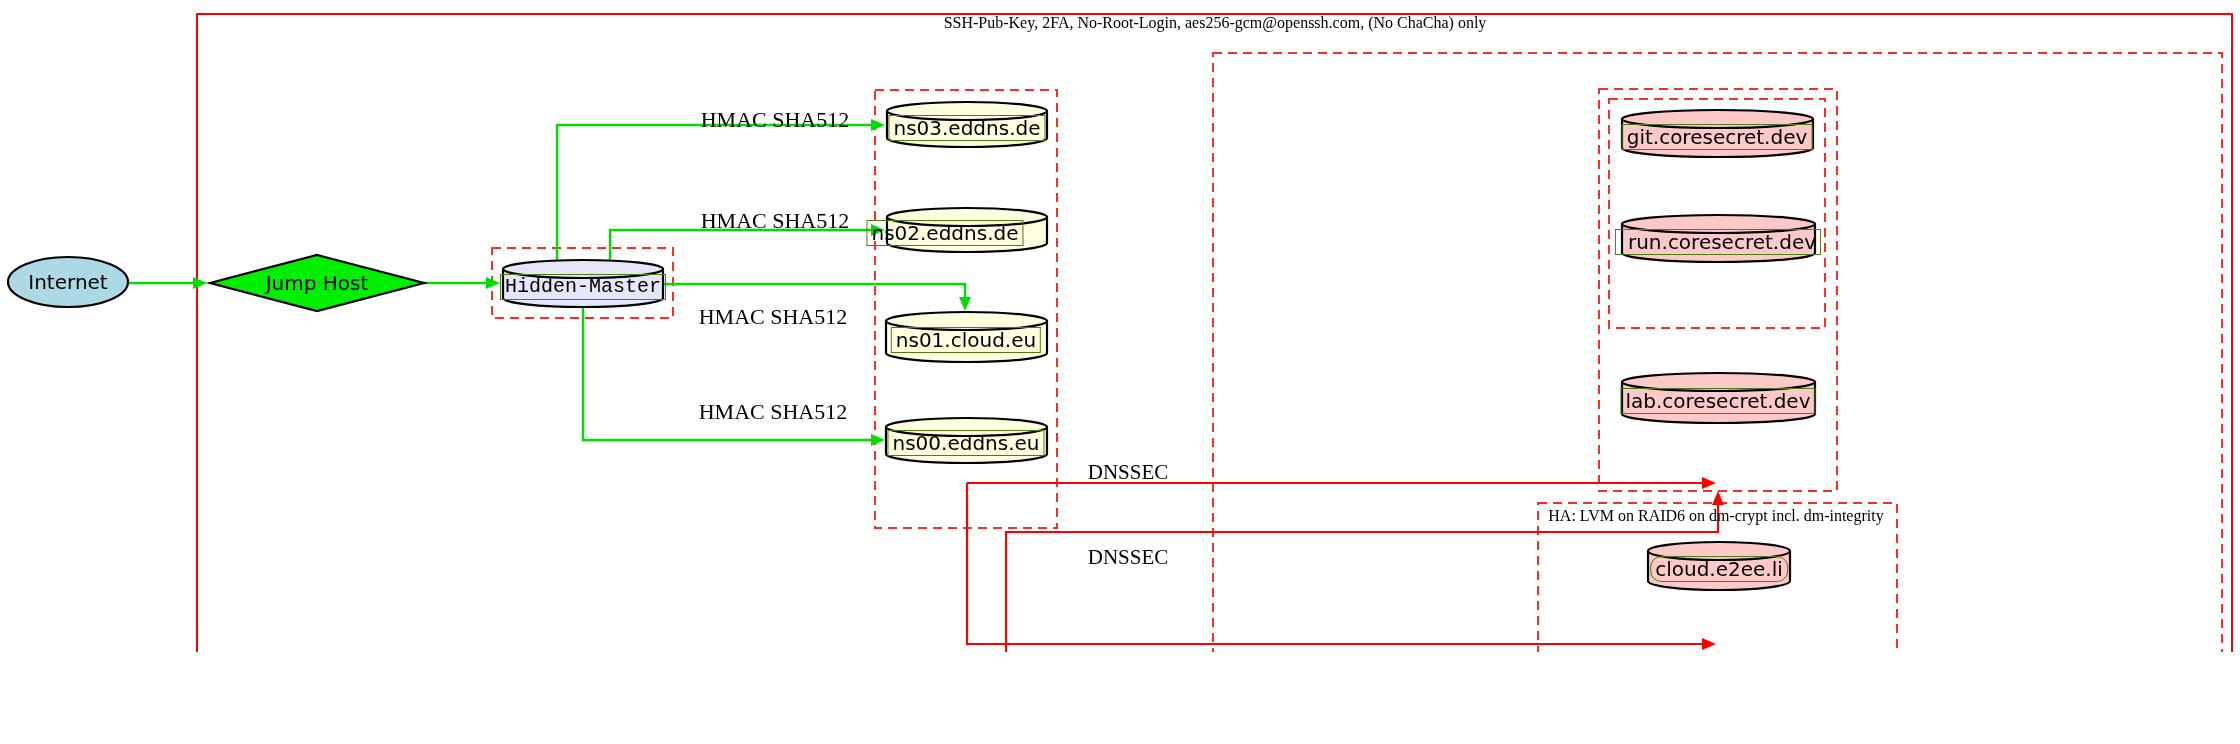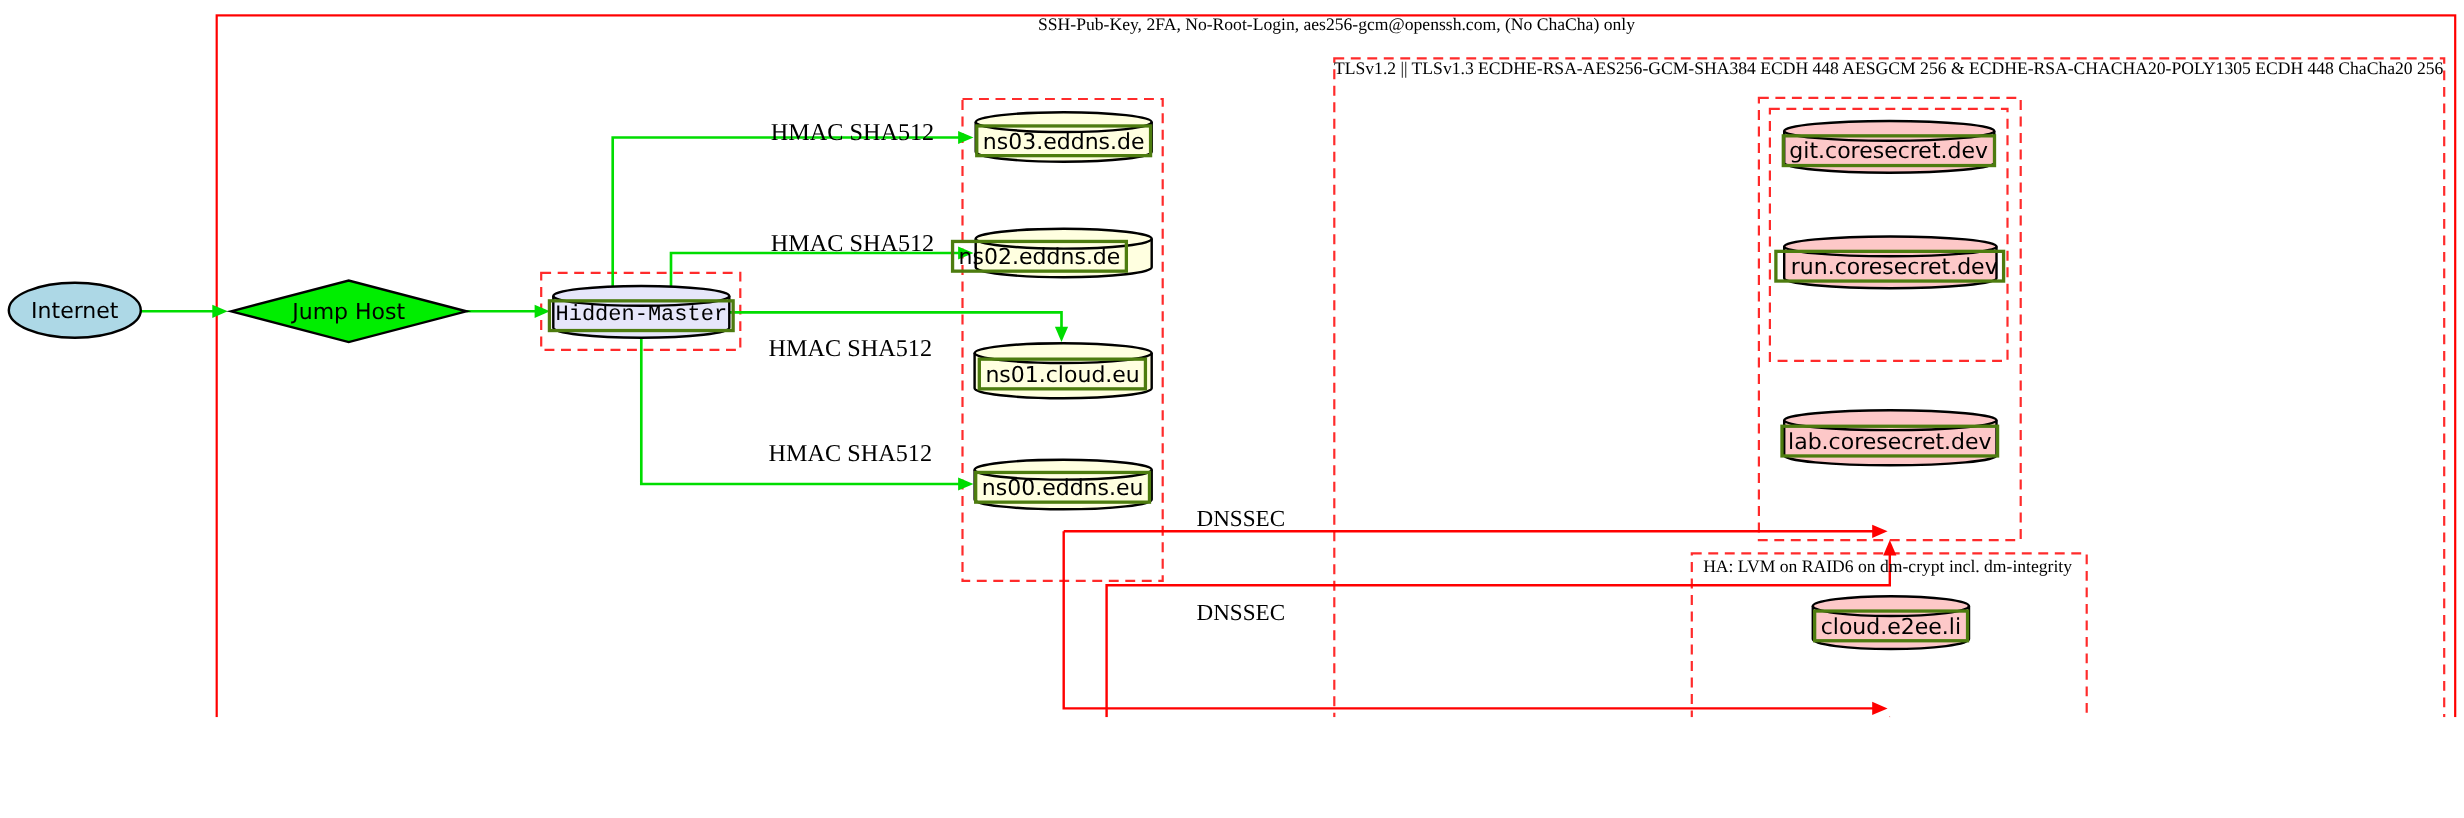--- a/index.html
+++ b/index.html
@@ -1,21 +1,21 @@
 <!DOCTYPE html>
 <html><head>
 <meta charset="utf-8">
 <style>
   html,body{margin:0;padding:0;background:#ffffff;}
   #canvas{position:relative;width:2240px;height:652px;background:#fff;overflow:hidden;
           font-family:"DejaVu Sans",sans-serif;}
   #gfx{position:absolute;left:0;top:0;}
   .lbl{position:absolute;transform:translate(-50%,-50%);white-space:nowrap;color:#000;}
   .node-lbl{font-family:"DejaVu Sans",sans-serif;font-size:20px;line-height:1.2;}
-  .boxed{border:3px solid #4d7c0f;padding:0px 4px;background:transparent;}
+  .boxed{border:1px solid #4d7c0f;padding:0px 4px;background:transparent;}
   .cluster-lbl{font-family:"Liberation Serif",serif;font-size:16px;}
   .edge-lbl{font-family:"Liberation Serif",serif;font-size:22px;}
   .edge-lbl-sm{font-family:"Liberation Serif",serif;font-size:21px;margin-top:10px;}
 </style>
 </head>
 <body>
 
 <div id="canvas">
 
   <svg id="gfx" width="2240" height="744" viewBox="0 0 2240 744">
@@ -96,21 +96,20 @@
         <path d="M1622 382 A96.5 9 0 0 0 1815 382" fill="none"></path>
       </g>
       <g>
         <path d="M1648 551 A71 9 0 0 1 1790 551 L1790 581 A71 9 0 0 1 1648 581 Z" fill="#fdc8c8"></path>
         <path d="M1648 551 A71 9 0 0 0 1790 551" fill="none"></path>
       </g>
     </g>
   </svg>
 
   <div class="lbl cluster-lbl" style="left:1215px;top:23px;">SSH-Pub-Key, 2FA, No-Root-Login, aes256-gcm@openssh.com, (No ChaCha) only</div>
-  <div class="lbl cluster-lbl" style="left:1717px;top:63px;">TLSv1.2 || TLSv1.3 ECDHE-RSA-AES256-GCM-SHA384 ECDH 448 AESGCM 256 &amp; ECDHE-RSA-CHACHA20-POLY1305 ECDH 448 ChaCha20 256</div>
   <div class="lbl cluster-lbl" style="left:1716px;top:516px;">HA: LVM on RAID6 on dm-crypt incl. dm-integrity</div>
 
   <div class="lbl edge-lbl" style="left:775px;top:120px;">HMAC SHA512</div>
   <div class="lbl edge-lbl" style="left:775px;top:221px;">HMAC SHA512</div>
   <div class="lbl edge-lbl" style="left:773px;top:317px;">HMAC SHA512</div>
   <div class="lbl edge-lbl" style="left:773px;top:412px;">HMAC SHA512</div>
   <div class="lbl edge-lbl-sm" style="left:1128px;top:462px;">DNSSEC</div>
   <div class="lbl edge-lbl-sm" style="left:1128px;top:547px;">DNSSEC</div>
 
   <div class="lbl node-lbl" style="left:68px;top:282px;">Internet</div>
@@ -118,15 +117,15 @@
   <div class="lbl node-lbl" style="left:1003px;top:714px;">TLS/HTTPS</div>
 
   <div class="lbl node-lbl boxed" style="left:583px;top:287px;font-family:Liberation Mono, monospace;">Hidden-Master</div>
   <div class="lbl node-lbl boxed" style="left:967px;top:128px;">ns03.eddns.de</div>
   <div class="lbl node-lbl boxed" style="left:945px;top:233px;text-align:center;">ns02.eddns.de</div>
   <div class="lbl node-lbl boxed" style="left:966px;top:340px;">ns01.cloud.eu</div>
   <div class="lbl node-lbl boxed" style="left:966px;top:443px;text-align:center;">ns00.eddns.eu</div>
   <div class="lbl node-lbl boxed" style="left:1717px;top:137px;">git.coresecret.dev</div>
   <div class="lbl node-lbl boxed" style="left:1718px;top:242px;padding-left:12px;">run.coresecret.dev</div>
   <div class="lbl node-lbl boxed" style="left:1718px;top:401px;">lab.coresecret.dev</div>
-  <div class="lbl node-lbl boxed" style="left:1719px;top:569px;">cloud.e2ee.li</div>
+  <div class="lbl node-lbl boxed" style="left:1719px;top:569px;border-radius:11px;">cloud.e2ee.li</div>
 
 </div>
 
 </body></html>

